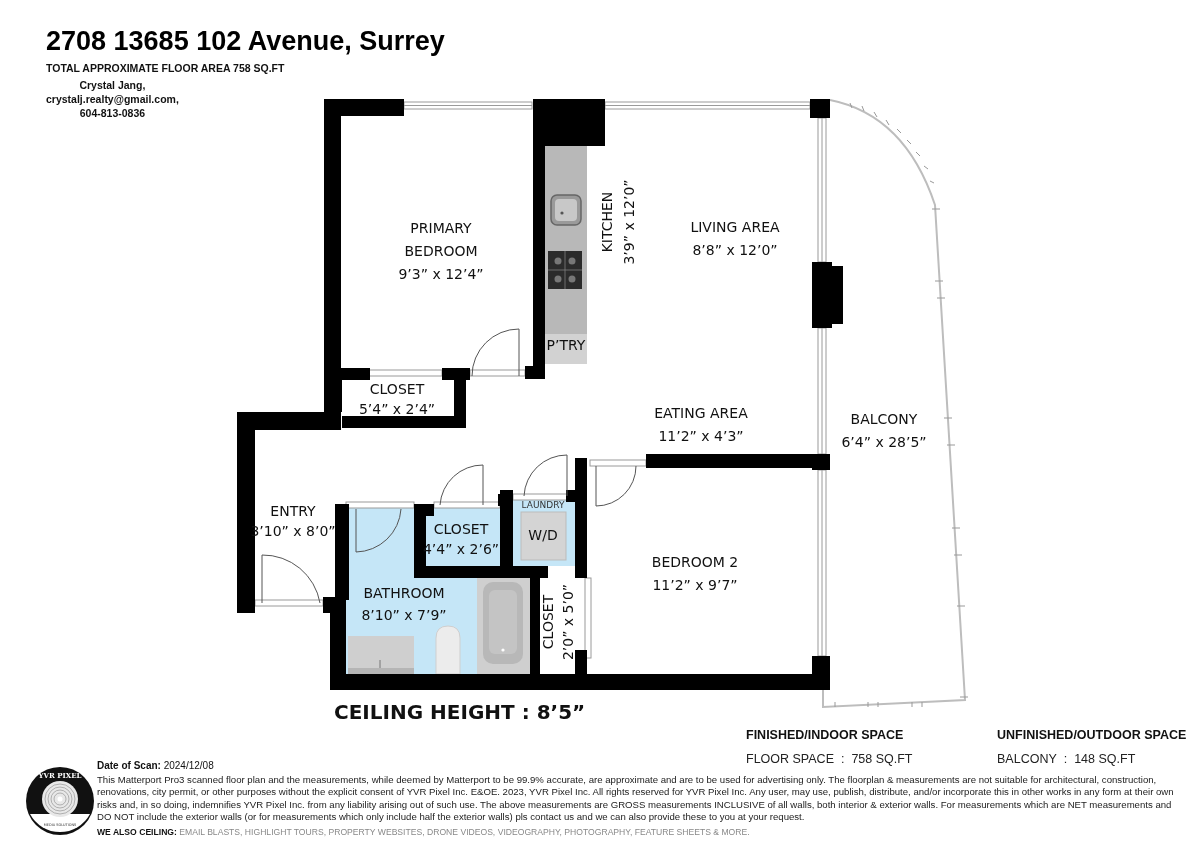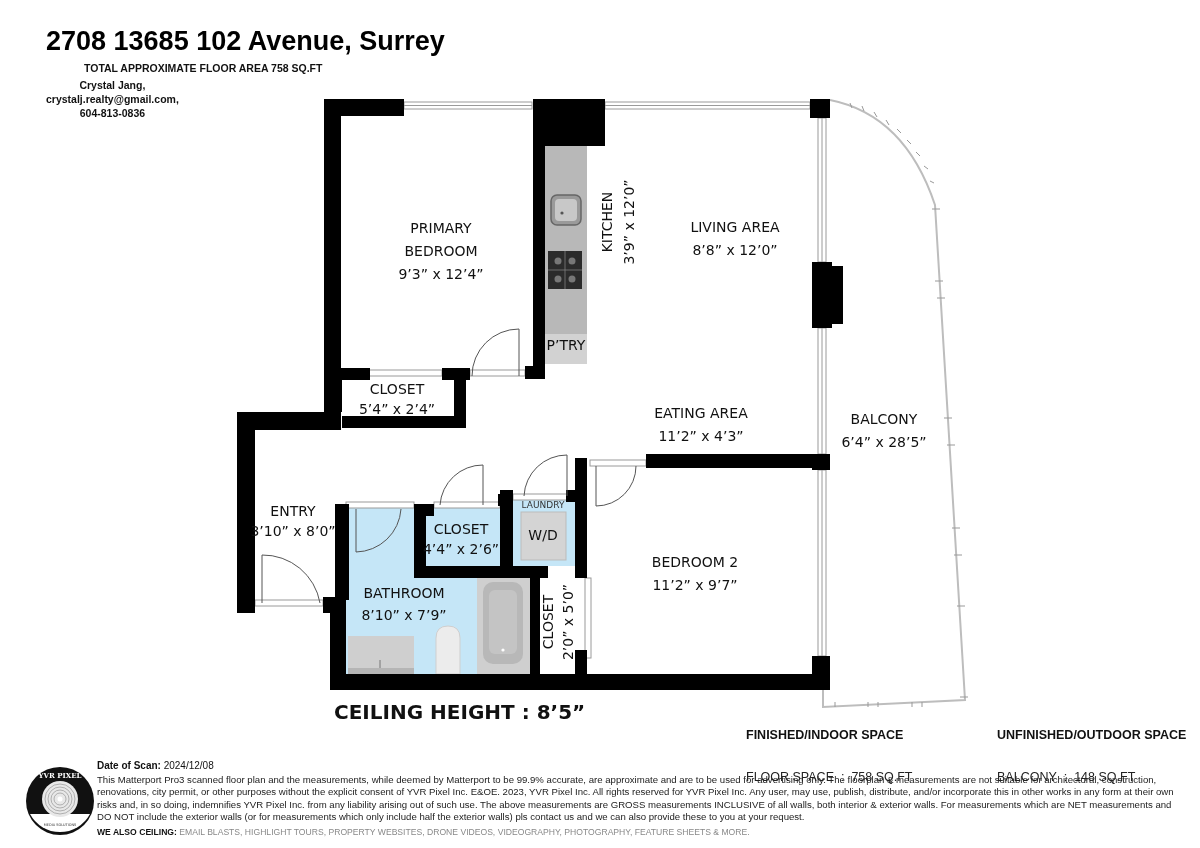--- a/index.html
+++ b/index.html
@@ -1,27 +1,27 @@
 <!DOCTYPE html>
 <html><head>
 <meta charset="utf-8">
 <style>
   html, body { margin: 0; padding: 0; background: #ffffff; }
   body { width: 1200px; height: 848px; position: relative; overflow: hidden; font-family: "Liberation Sans", sans-serif; color: #111; }
   .abs { position: absolute; }
   .title { left: 46px; top: 26px; font-size: 27px; font-weight: 700; letter-spacing: 0px; color: #000; }
-  .subtitle { left: 46px; top: 62px; font-size: 10.5px; font-weight: 700; color: #111; margin-left: 38px; }
+  .subtitle { left: 46px; top: 62px; font-size: 10.5px; font-weight: 700; color: #111; }
   .contact { left: 46px; top: 78px; font-size: 10.5px; font-weight: 700; line-height: 14px; color: #111; text-align: center; }
   .contact div { white-space: nowrap; }
   svg.plan { position: absolute; left: 0; top: 0; }
   .room-label { font-family: "DejaVu Sans", sans-serif; font-size: 14px; fill: #111; text-anchor: middle; }
   .room-label-sm { font-family: "DejaVu Sans", sans-serif; font-size: 9px; fill: #333; text-anchor: middle; }
   .ceiling { left: 334px; top: 700px; font-family: "DejaVu Sans", sans-serif; font-size: 20px; font-weight: 700; color: #111; }
   .summary-col { font-size: 12.5px; }
-  .summary-col .hd { font-weight: 700; color: #111; margin-bottom: 28px; white-space: nowrap; }
+  .summary-col .hd { font-weight: 700; color: #111; margin-bottom: 10px; white-space: nowrap; }
   .summary-col .row { color: #222; white-space: nowrap; }
   .scan { left: 97px; top: 760px; font-size: 10px; color: #111; }
   .scan b { font-weight: 700; margin-top: 24px; }
   .disclaimer { left: 97px; top: 774px; width: 1090px; font-size: 9.6px; line-height: 12.4px; color: #222; }
   .provide { left: 97px; top: 827px; font-size: 8.6px; color: #888; white-space: nowrap; }
   .provide b { color: #111; font-weight: 700; }
   .logo { left: 25px; top: 766px; width: 70px; height: 70px; }
 </style>
 </head>
 <body>

